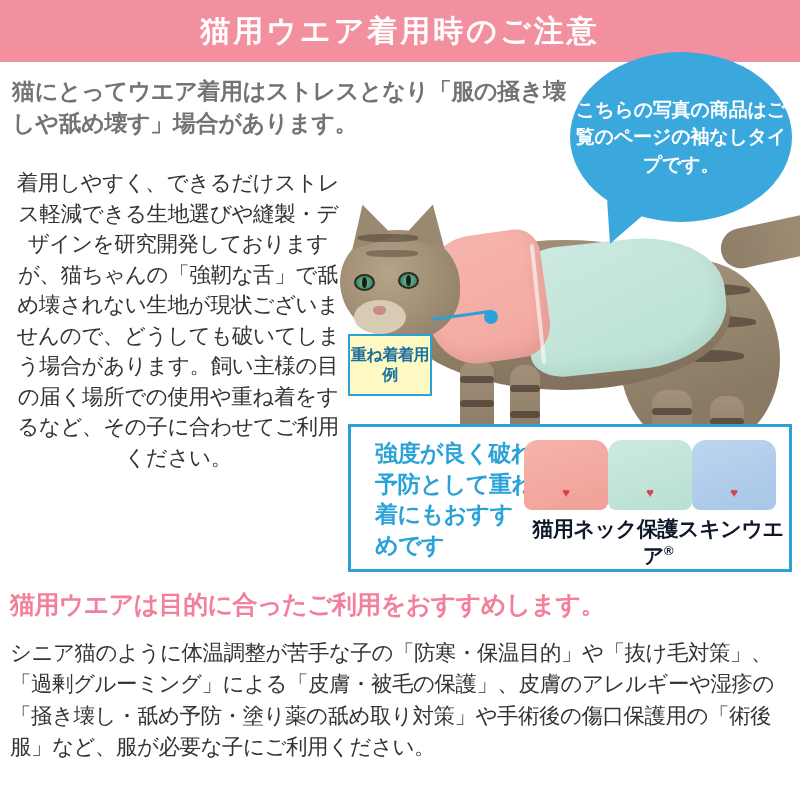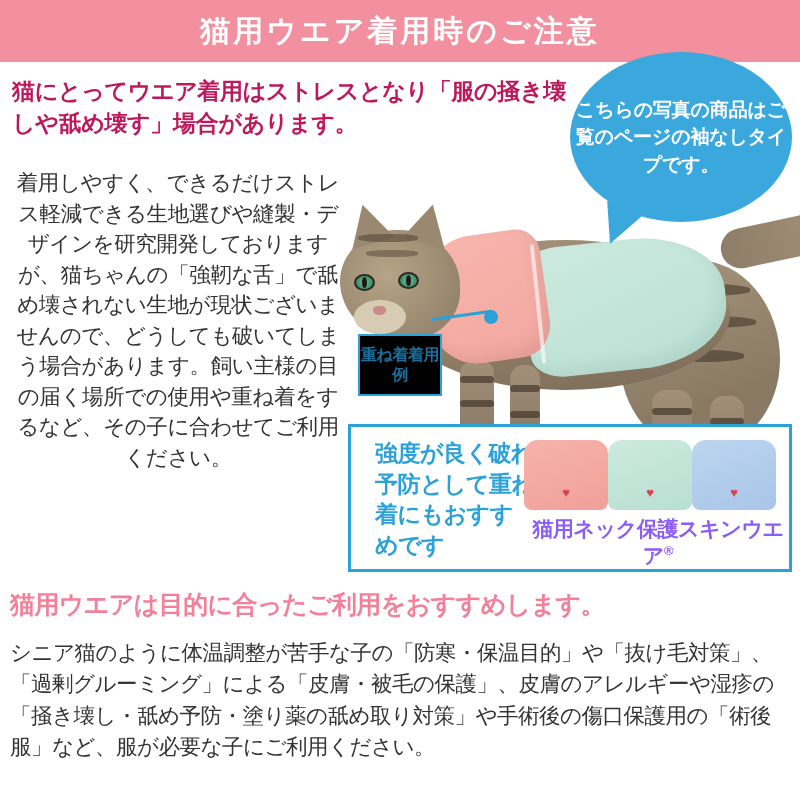--- a/index.html
+++ b/index.html
@@ -32,21 +32,21 @@
     font-weight: bold;
     letter-spacing: 3px;
     white-space: nowrap;
   }
 
   
   .lead {
     position: absolute;
     left: 12px; top: 76px;
     width: 560px;
-    color: #be185d;
+    color: #737373;
     font-size: 23px;
     font-weight: bold;
     line-height: 1.38;
     letter-spacing: -0.3px;
   }
 
   
   .body-left {
     position: absolute;
     left: 12px; top: 168px;
@@ -204,23 +204,23 @@
     width: 0; height: 0;
     border-left: 16px solid transparent;
     border-right: 24px solid transparent;
     border-top: 40px solid #3aa8dc;
     transform: rotate(18deg);
   }
 
   
   .box-layer {
     position: absolute;
-    left: 358px; top: 334px;
+    left: 348px; top: 334px;
     width: 84px; height: 62px;
-    background: #000000;
+    background: #fef9c3;
     border: 2px solid #2aa2d8;
     color: #1b6f9c;
     font-size: 16px;
     font-weight: bold;
     line-height: 1.25;
     display: flex;
     align-items: center;
     justify-content: center;
     text-align: center;
     letter-spacing: -0.5px;
@@ -276,21 +276,21 @@
   }
   .swatch.pink  { left: 524px; background: linear-gradient(160deg,#f6b3ab,#f0a098); }
   .swatch.mint  { left: 608px; background: linear-gradient(160deg,#cdeade,#b7e0d2); }
   .swatch.blue  { left: 692px; background: linear-gradient(160deg,#bcd4ef,#a8c6e8); }
 
   .product-name {
     position: absolute;
     left: 524px; top: 516px;
     width: 268px;
     text-align: center;
-    color: #8b5cf6;
+    color: #0f172a;
     font-size: 21px;
     font-weight: bold;
     line-height: 1.28;
     letter-spacing: -0.4px;
   }
   .reg-mark { font-size: 13px; vertical-align: super; }
 
   
   .bottom-lead {
     position: absolute;

